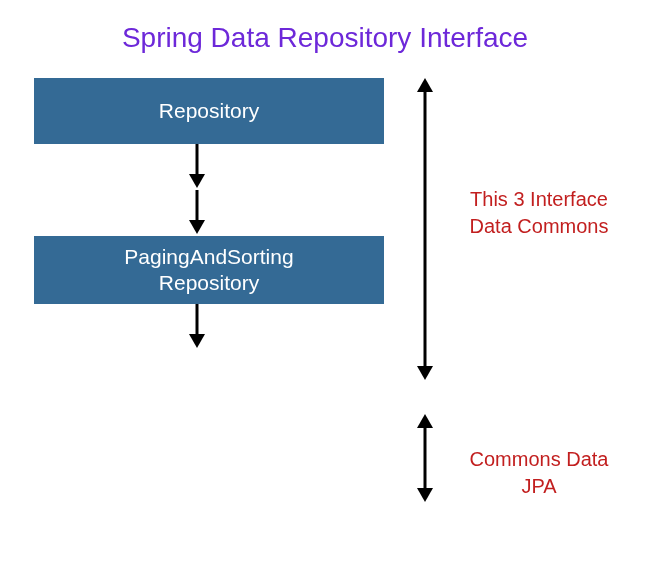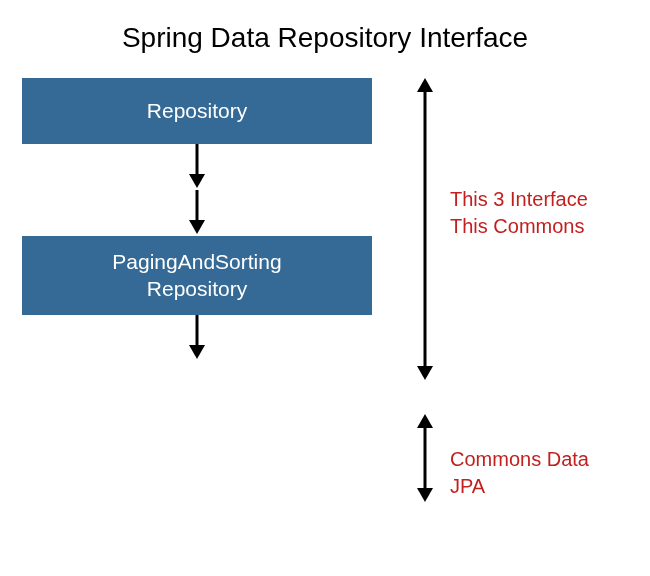--- a/index.html
+++ b/index.html
@@ -7,21 +7,21 @@
       width: 650px;
       height: 576px;
       background: #ffffff;
       font-family: "Segoe UI", Arial, sans-serif;
       position: relative;
     }
     .title {
       text-align: center;
       font-size: 28px;
       font-weight: 400;
-      color: #000000;
+      color: #6d28d9;
       padding-top: 22px;
       width: 650px;
     }
     .diagram {
       position: absolute;
       top: 78px;
       left: 22px;
       width: 606px;
     }
     .box {
@@ -29,39 +29,41 @@
       height: 66px;
       background: #346a95;
       color: #fff;
       font-size: 21px;
       display: flex;
       align-items: center;
       justify-content: center;
       text-align: center;
       line-height: 1.25;
       font-weight: 400;
+      margin-left: 12px;
     }
     .box.tall {
-      height: 79px;
+      height: 68px;
     }
     .arrow-down {
       width: 350px;
       height: 46px;
       display: flex;
       align-items: center;
       justify-content: center;
     }
     .arrow-down svg { display: block; }
     .bracket {
       position: absolute;
     }
     .annotation {
       position: absolute;
       color: #c21f1f;
       font-size: 20px;
+      text-align: center;
       line-height: 1.35;
     }
   </style>
 </head>
 <body>
 
 <h1 class="title">Spring Data Repository Interface</h1>
 
 <div class="diagram">
 
@@ -102,21 +104,21 @@
   <div class="bracket" style="left:388px; top:0;">
     <svg width="30" height="302" viewBox="0 0 30 302">
       <polygon points="15,0 7,14 23,14" fill="#000"></polygon>
       <line x1="15" y1="10" x2="15" y2="292" stroke="#000" stroke-width="3"></line>
       <polygon points="15,302 7,288 23,288" fill="#000"></polygon>
     </svg>
   </div>
 
   <div class="annotation" style="left:428px; top:108px; width:178px;">
     <div>This 3 Interface</div>
-    <div>This Commons</div>
+    <div>Data Commons</div>
   </div>
 
   <div class="bracket" style="left:388px; top:336px;">
     <svg width="30" height="88" viewBox="0 0 30 88">
       <polygon points="15,0 7,14 23,14" fill="#000"></polygon>
       <line x1="15" y1="10" x2="15" y2="78" stroke="#000" stroke-width="3"></line>
       <polygon points="15,88 7,74 23,74" fill="#000"></polygon>
     </svg>
   </div>
 

